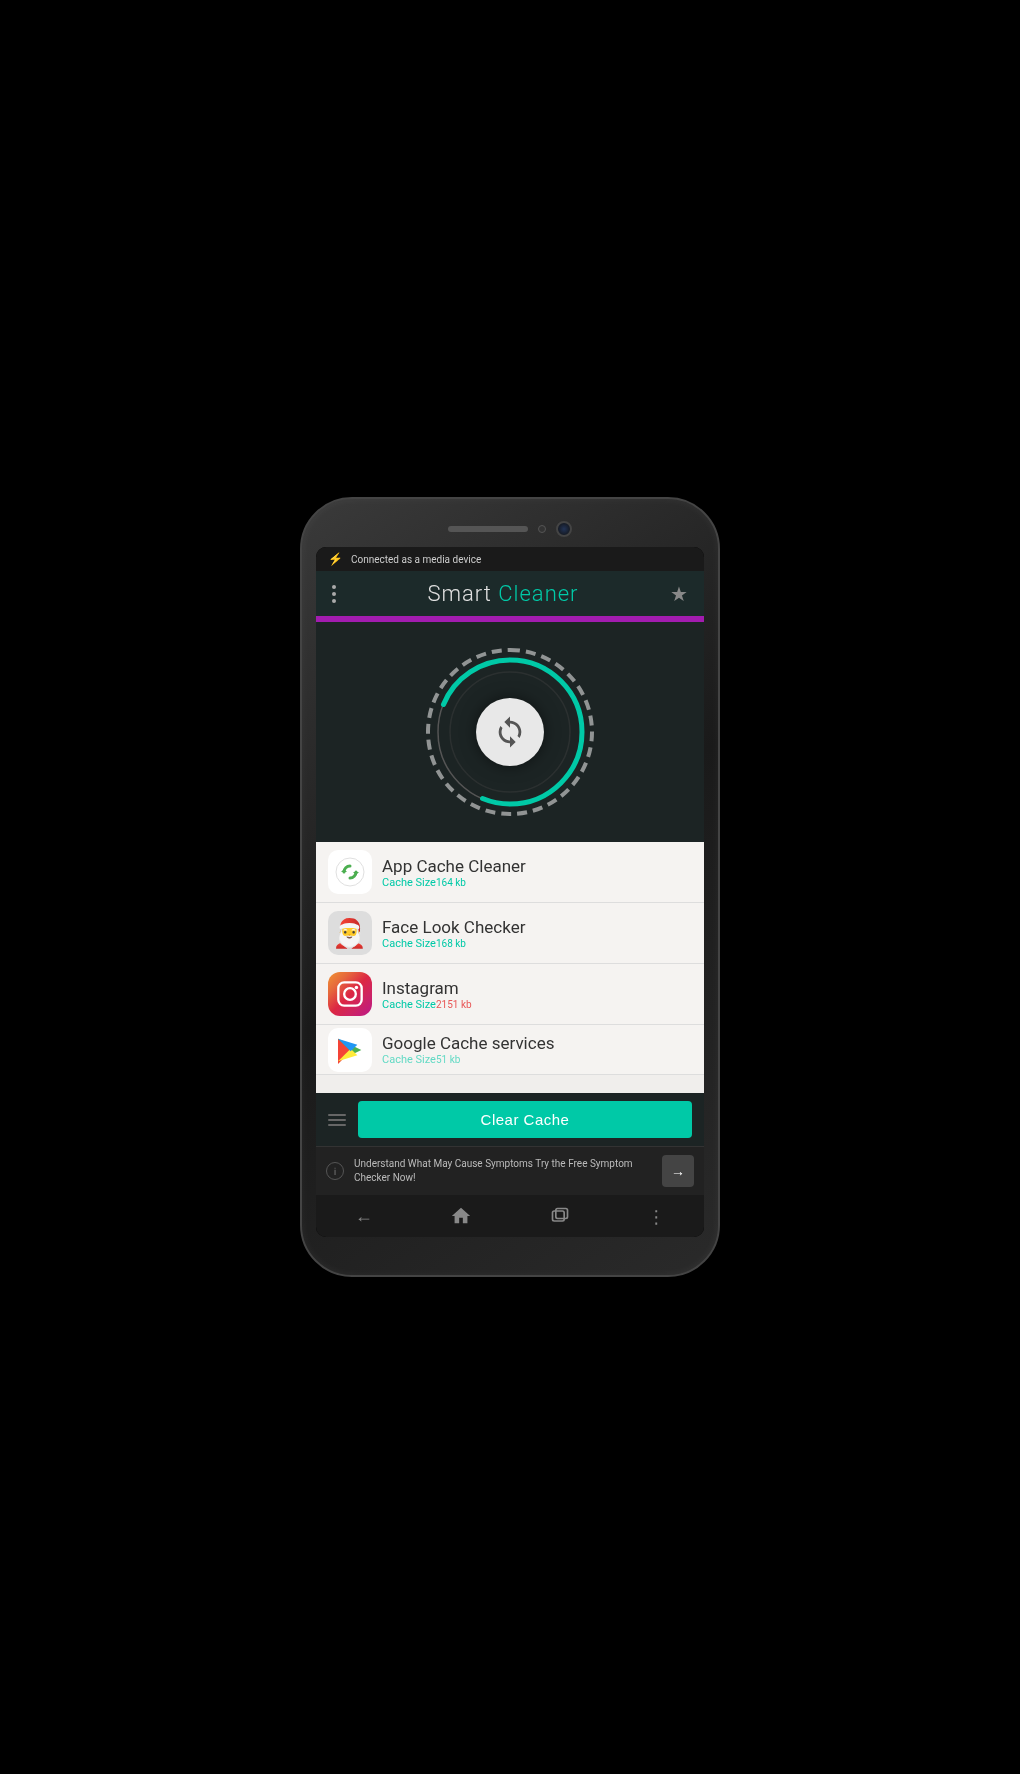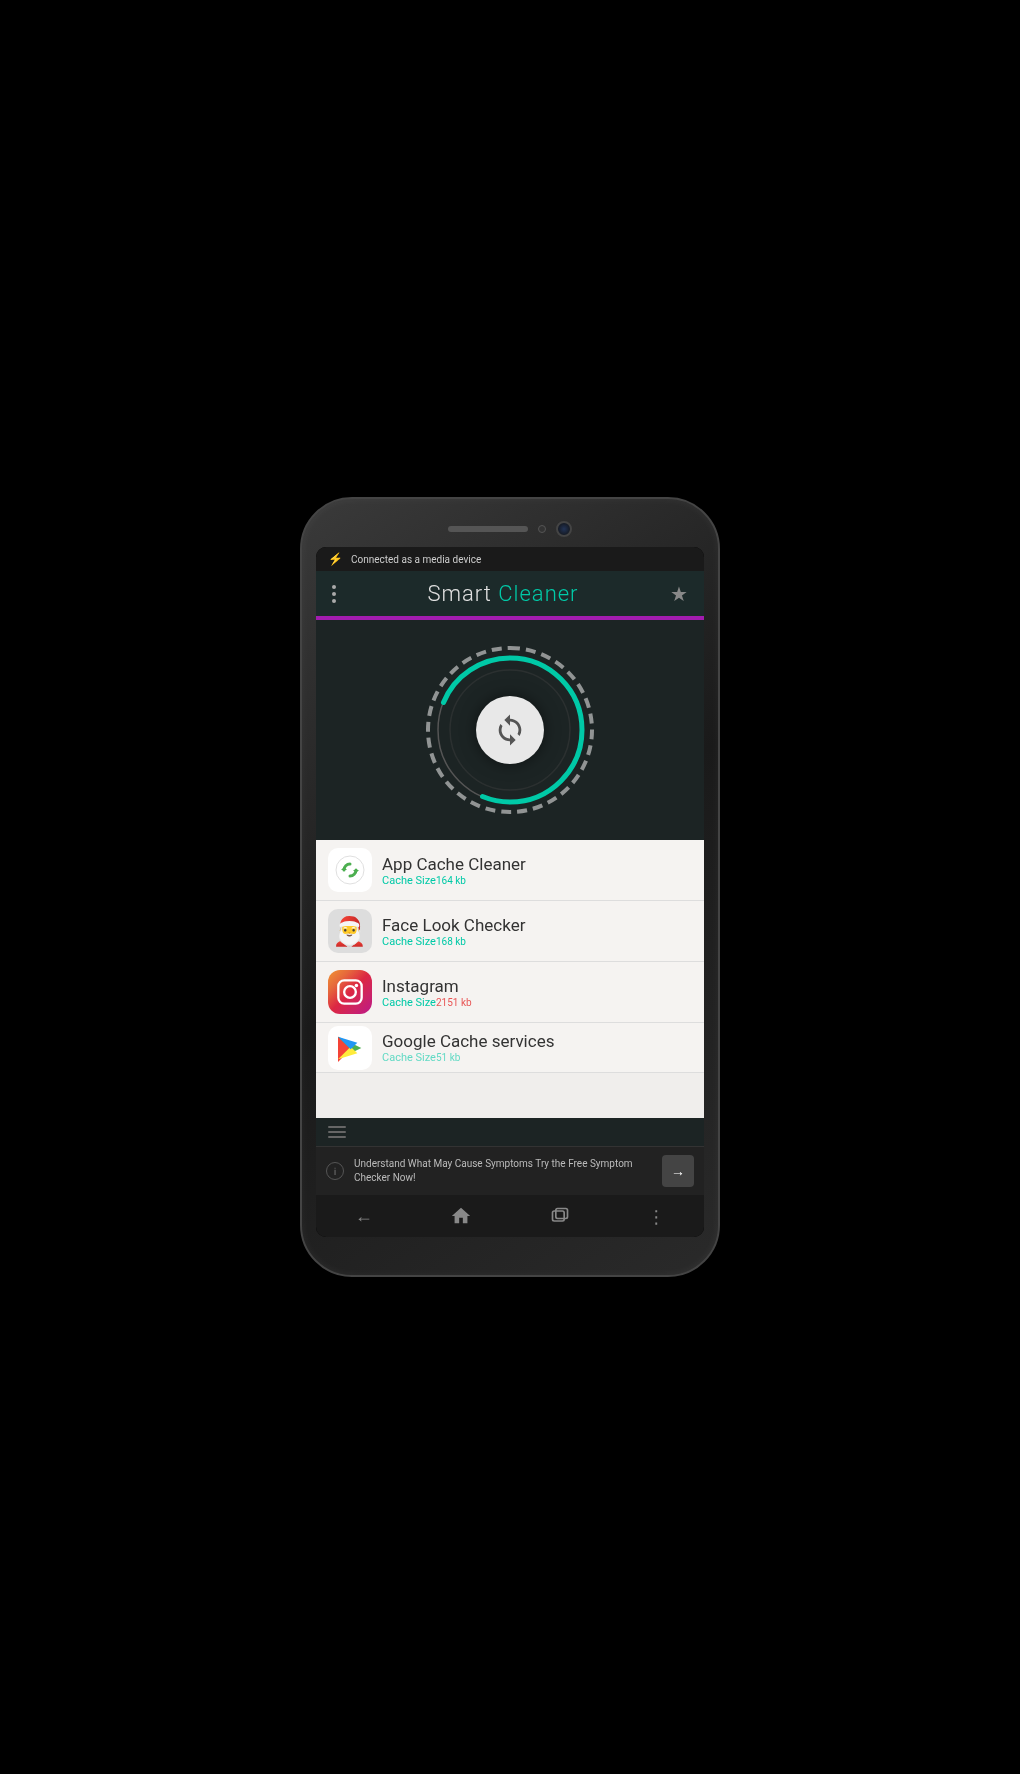--- a/index.html
+++ b/index.html
@@ -82,21 +82,21 @@
     }
 
     
     .app-header {
       background: #1c2a2a;
       padding: 10px 16px;
       display: flex;
       align-items: center;
       justify-content: space-between;
       flex-shrink: 0;
-      border-bottom: 4px solid #a21caf;
+      border-bottom: 6px solid #a21caf;
     }
 
     .header-menu-icon {
       color: #aaa;
       font-size: 16px;
       display: flex;
       flex-direction: column;
       gap: 3px;
       cursor: pointer;
     }
@@ -494,20 +494,21 @@
       </div>
 
     </div>
 
     <div class="bottom-action-bar">
       <div class="list-icon">
         <span></span>
         <span></span>
         <span></span>
       </div>
+      <button class="clear-cache-btn">Clear Cache</button>
     </div>
 
     <div class="ad-banner">
       <div class="ad-info-icon">ℹ</div>
       <div class="ad-text">Understand What May Cause Symptoms Try the Free Symptom Checker Now!</div>
       <div class="ad-arrow-btn">→</div>
     </div>
 
     <div class="nav-bar">
       <div class="nav-icon">←</div>

